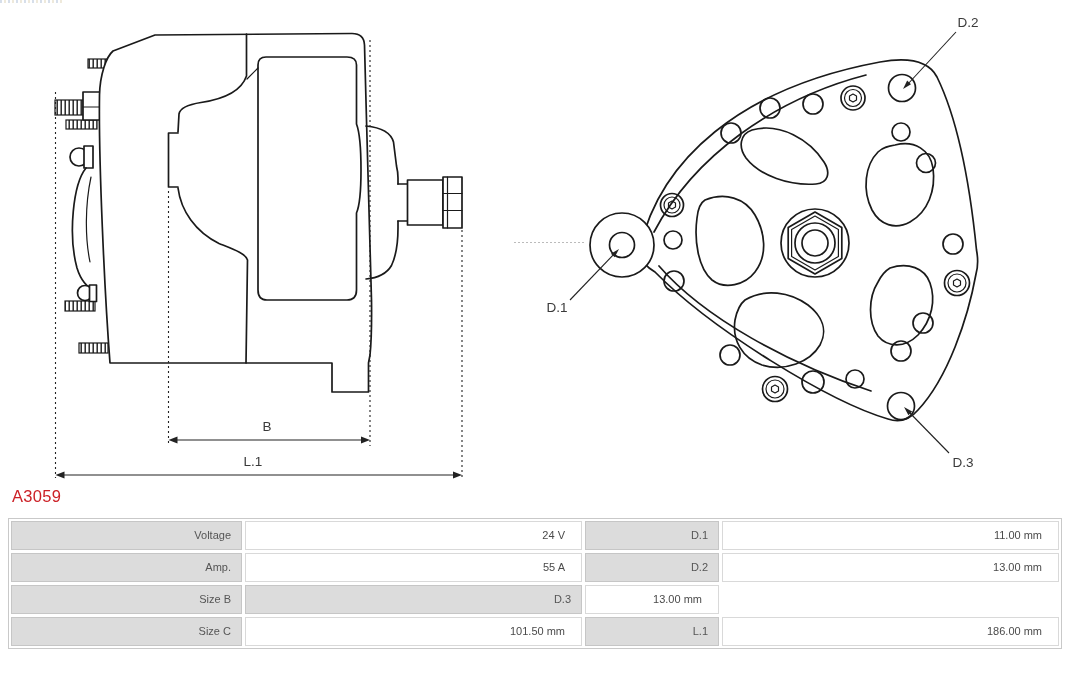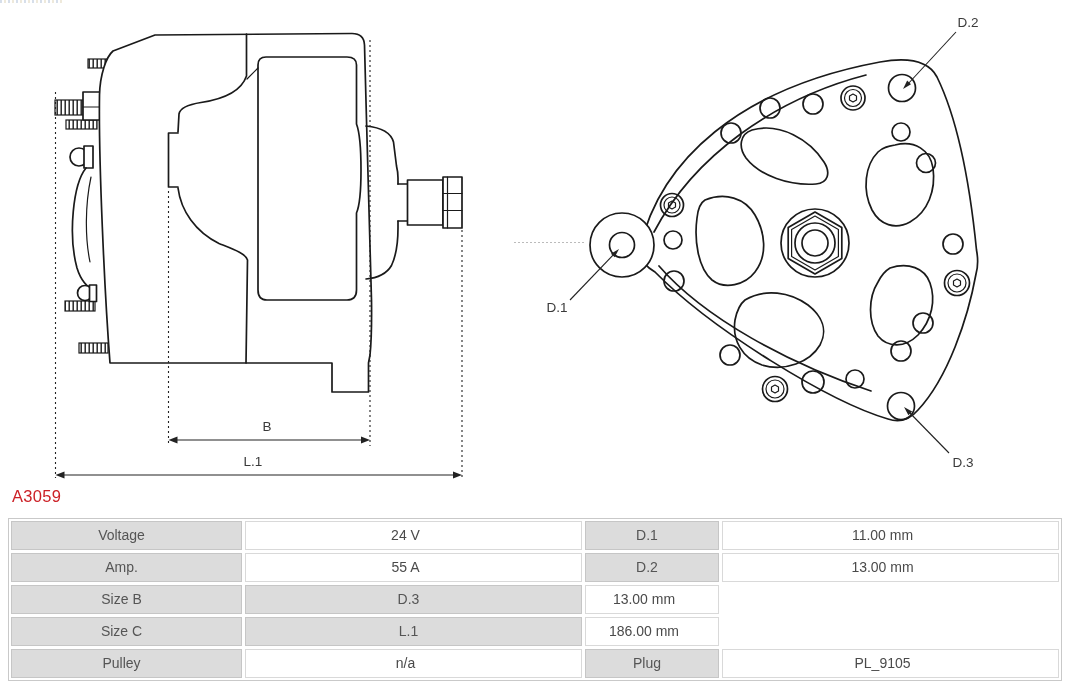--- a/index.html
+++ b/index.html
@@ -27,22 +27,22 @@
   .arr{fill:#222;stroke:none;}
   .lbl{font:13.5px "Liberation Sans",sans-serif;fill:#3a3a3a;}
 
   .part-number{position:absolute;left:12px;top:487px;font-size:16.5px;
     letter-spacing:.3px;color:var(--part_number);}
 
   .spec-table{position:absolute;left:8px;top:518px;width:1054px;box-sizing:border-box;
     border:1px solid var(--table_border);background:#fff;padding:2px;
     display:flex;flex-direction:column;gap:3px;}
   .spec-row{display:grid;grid-template-columns:231px 337px 134px 1fr;gap:3px;}
-  .spec-row>div{height:27px;line-height:27px;font-size:14px;box-sizing:content-box;
-    white-space:nowrap;overflow:hidden;text-align:center;}
+  .spec-row>div{height:27px;line-height:27px;font-size:11px;box-sizing:content-box;
+    white-space:nowrap;overflow:hidden;}
   .cell-label{background:var(--table_label_bg);border:1px solid #c6c6c6;
     text-align:right;padding-right:10px;color:#555;}
   .cell-value{background:#fff;border:1px solid #d9d9d9;
     text-align:right;padding-right:16px;color:var(--text);}
 </style>
 </head>
 <body>
 
 <div class="edge-artifact"></div>
 
@@ -222,22 +222,17 @@
     <div class="cell-label">D.2</div>
     <div class="cell-value">13.00 mm</div>
   </div>
   <div class="spec-row">
     <div class="cell-label">Size B</div>
     <div class="cell-label">D.3</div>
     <div class="cell-value">13.00 mm</div>
   </div>
   <div class="spec-row">
     <div class="cell-label">Size C</div>
+    <div class="cell-value">101.50 mm</div>
     <div class="cell-label">L.1</div>
     <div class="cell-value">186.00 mm</div>
   </div>
-  <div class="spec-row">
-    <div class="cell-label">Pulley</div>
-    <div class="cell-value">n/a</div>
-    <div class="cell-label">Plug</div>
-    <div class="cell-value">PL_9105</div>
-  </div>
 </div>
 
 </body></html>

